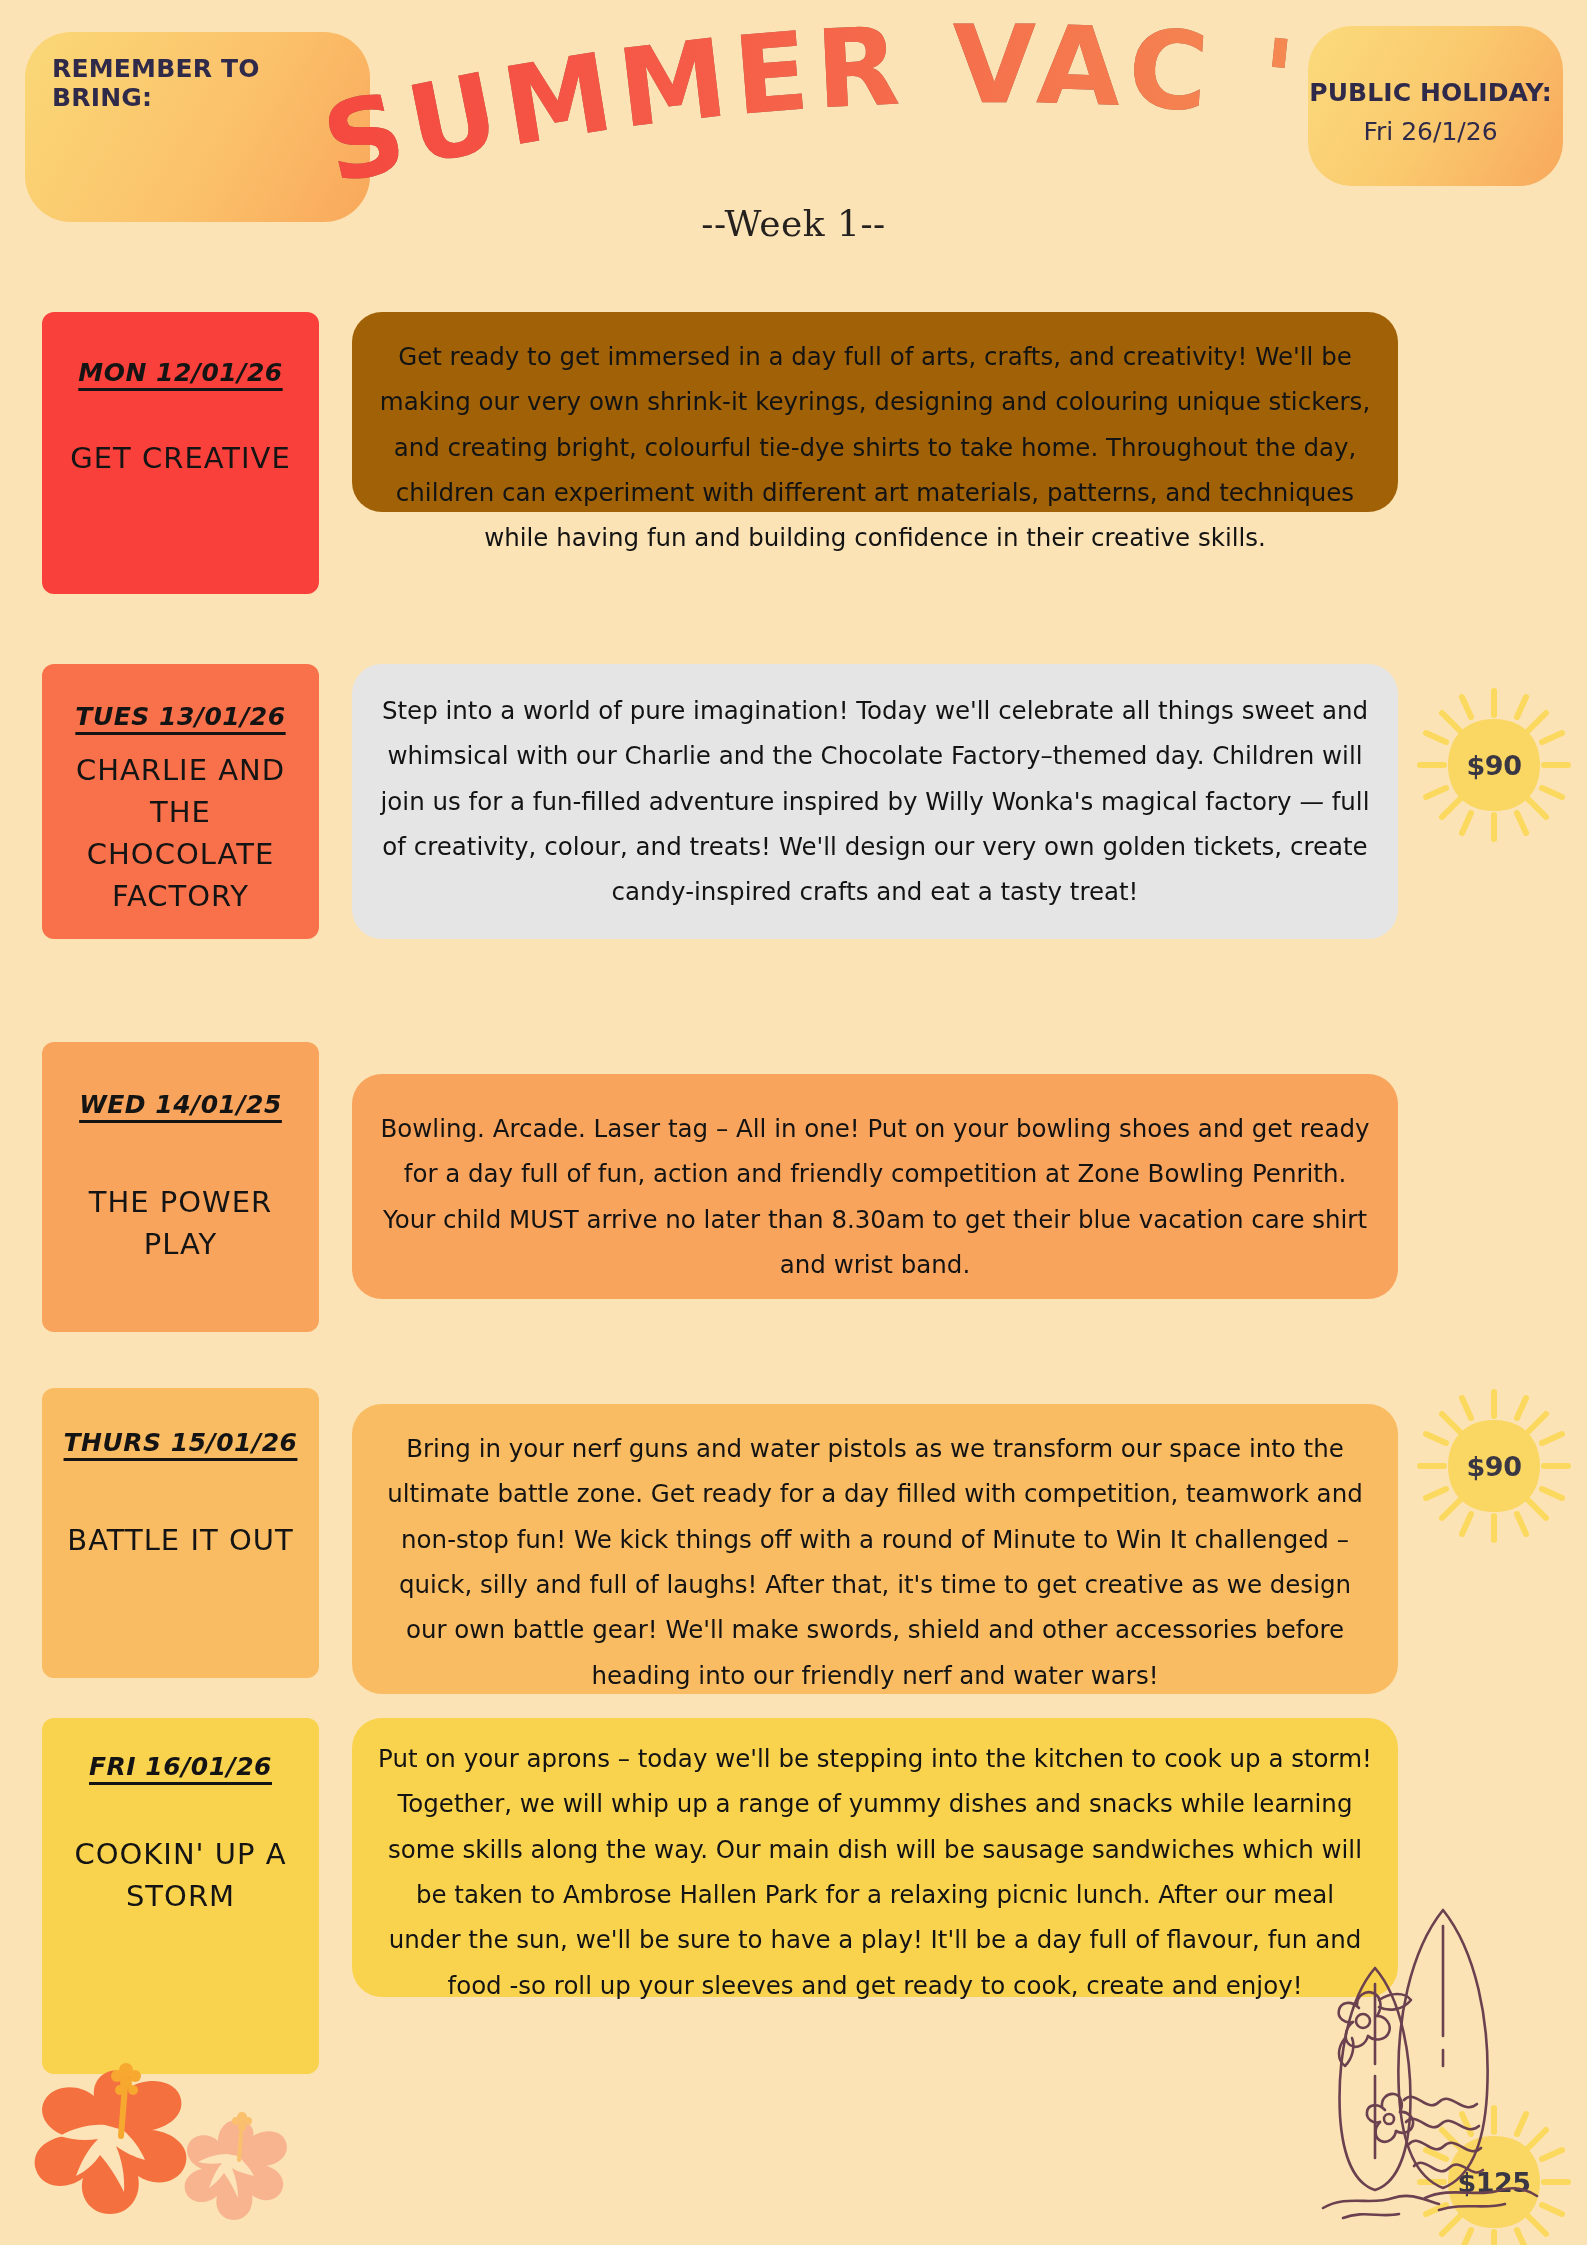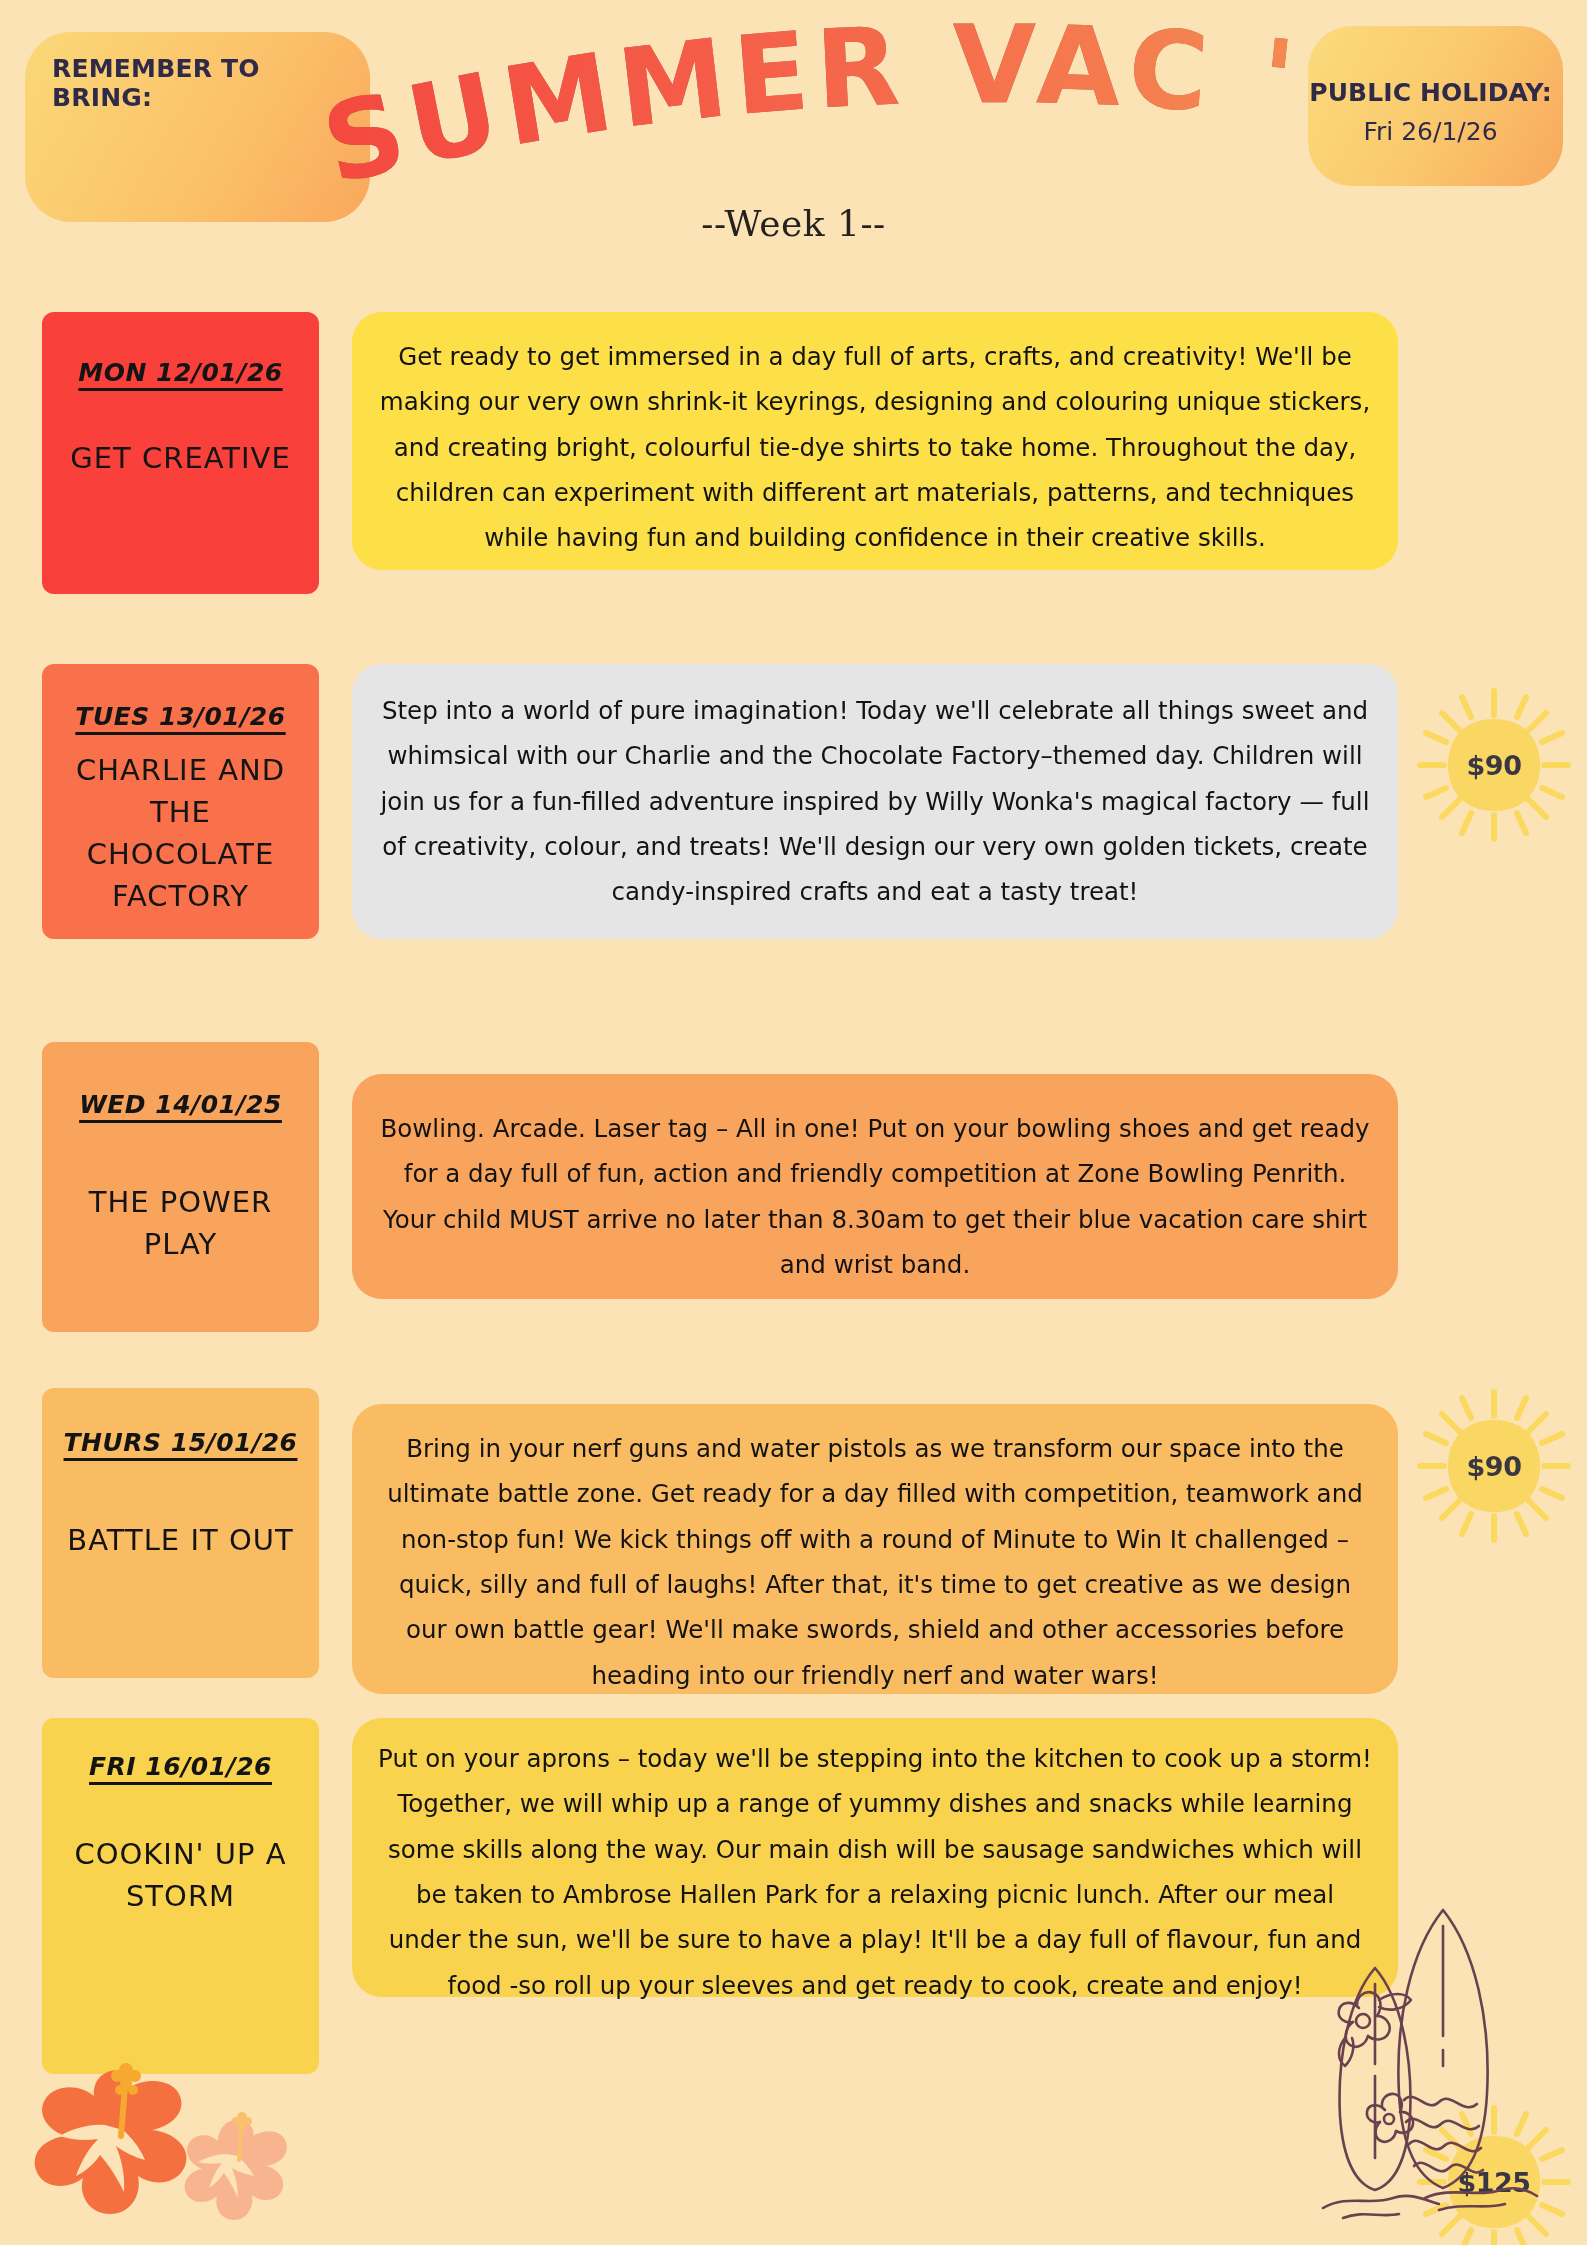--- a/index.html
+++ b/index.html
@@ -218,21 +218,21 @@
 <div class="holiday-box">
   <div class="holiday-title">PUBLIC HOLIDAY:</div>
   <div class="holiday-date">Fri 26/1/26</div>
 </div>
 
 <div class="day-row" style="top:312px;height:280px;">
   <div class="day-card" style="top:0;height:282px;background:#F9403A;padding-top:46px;">
     <div class="day-date">MON 12/01/26</div>
     <div class="day-name" style="margin-top:50px;">GET CREATIVE</div>
   </div>
-  <div class="desc-card" style="top:0;height:258px;background:#fde047;padding-top:22px;">
+  <div class="desc-card" style="top:0;height:200px;background:#a16207;padding-top:22px;">
     <span>Get ready to get immersed in a day full of arts, crafts, and creativity! We'll be making our very own shrink-it keyrings, designing and colouring unique stickers, and creating bright, colourful tie-dye shirts to take home. Throughout the day, children can experiment with different art materials, patterns, and techniques while having fun and building confidence in their creative skills.</span>
   </div>
   <div class="sun" style="left:1414px;top:373px;">
     <svg viewBox="0 0 160 160" width="160" height="160">
       <g stroke="#FBD95F" stroke-width="6" stroke-linecap="round">
         <line x1="80" y1="6" x2="80" y2="30"></line>
         <line x1="80" y1="130" x2="80" y2="154"></line>
         <line x1="6" y1="80" x2="30" y2="80"></line>
         <line x1="130" y1="80" x2="154" y2="80"></line>
         <line x1="28" y1="28" x2="47" y2="47"></line>

